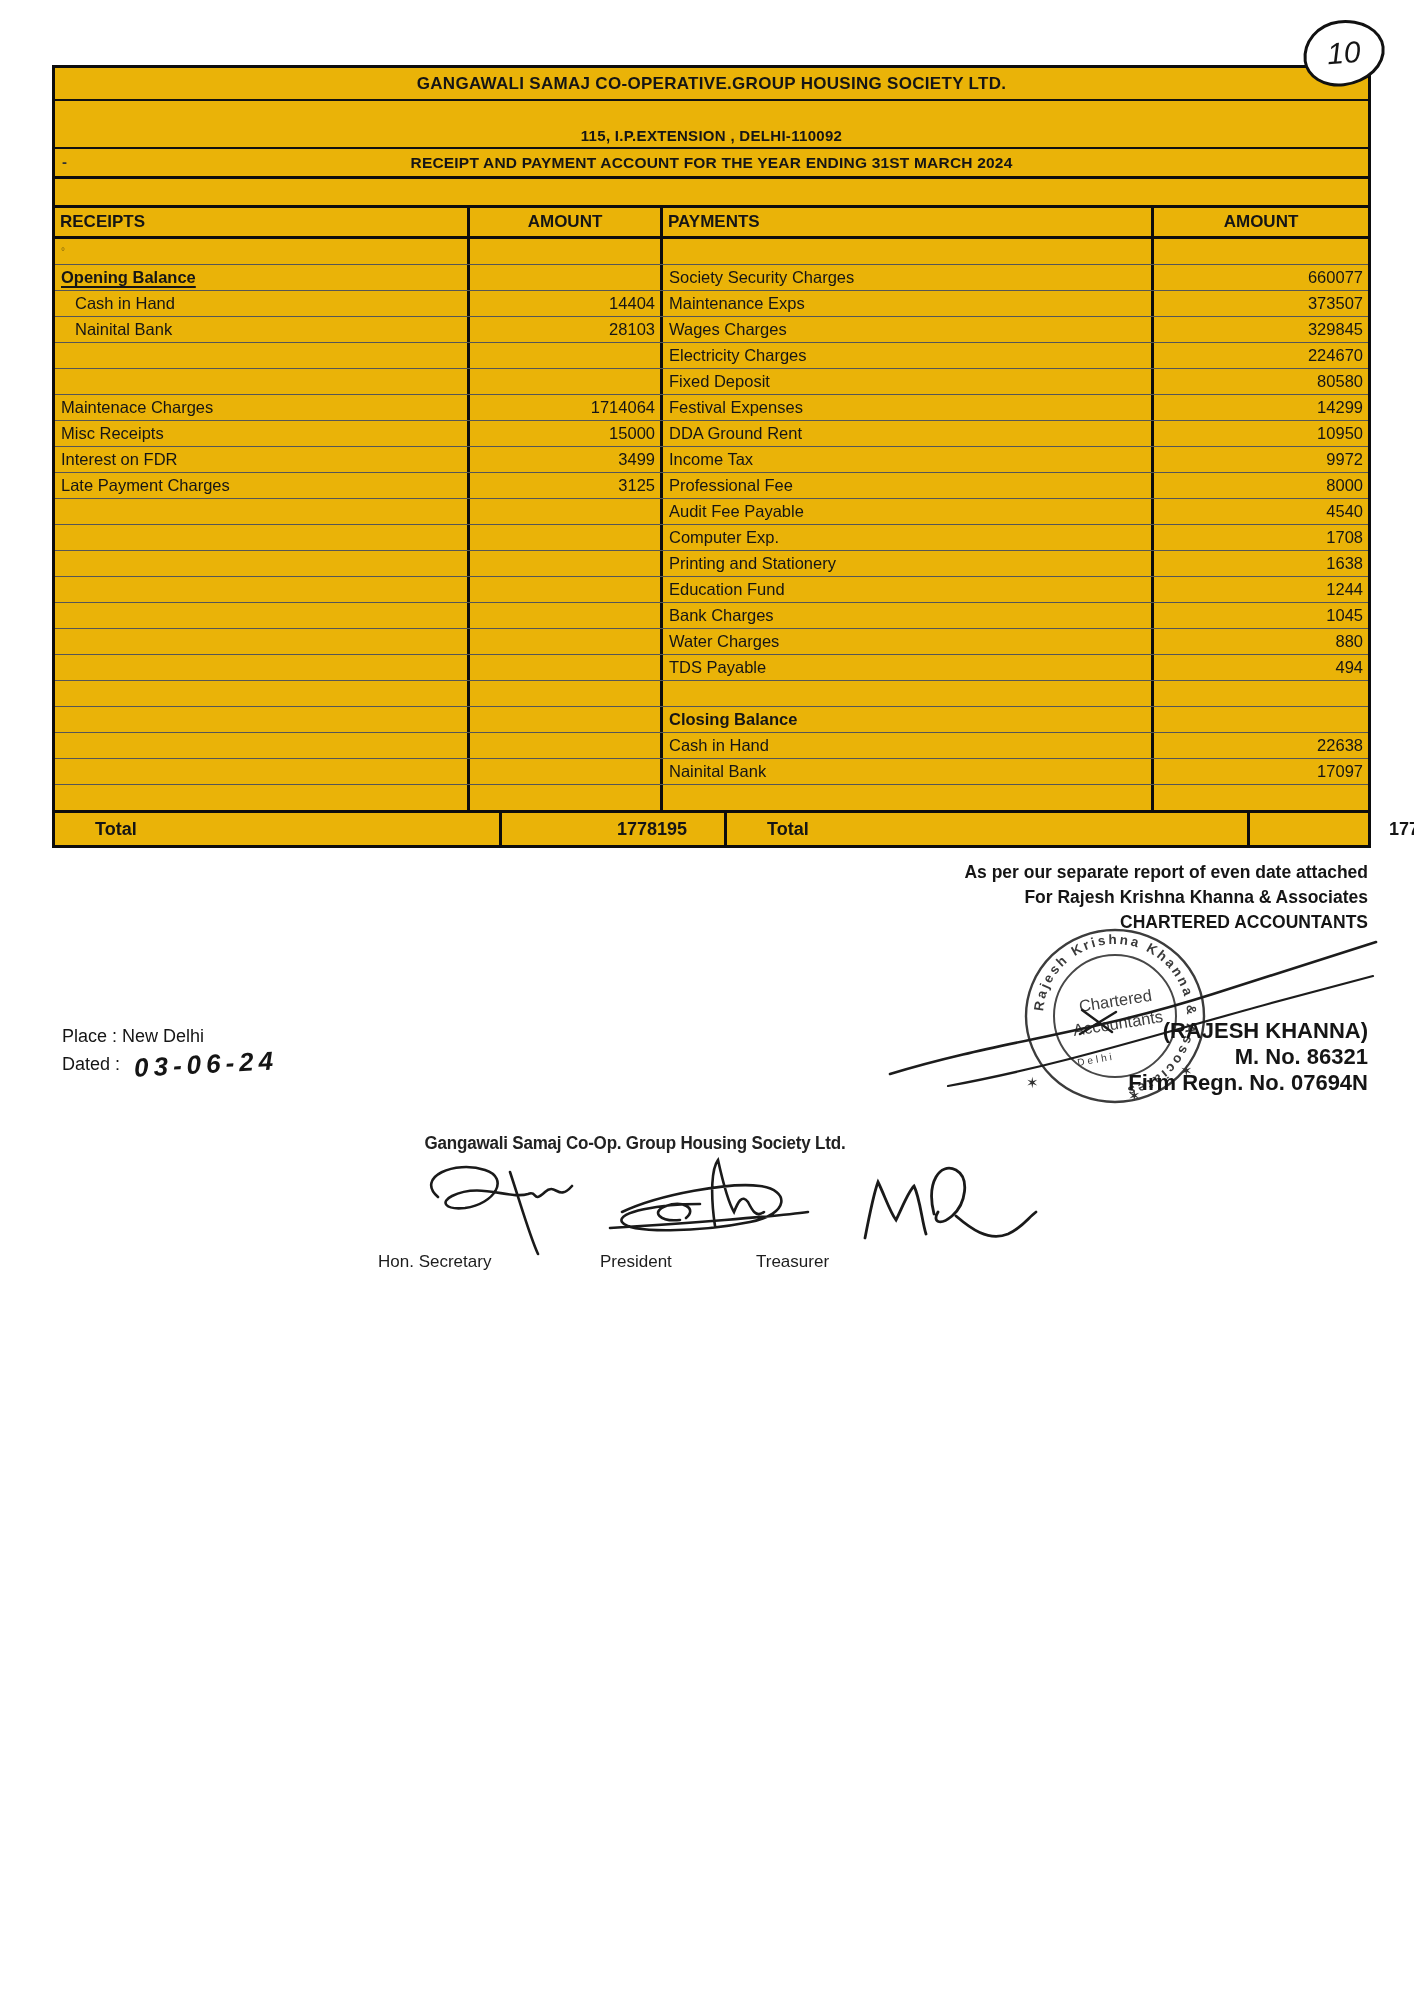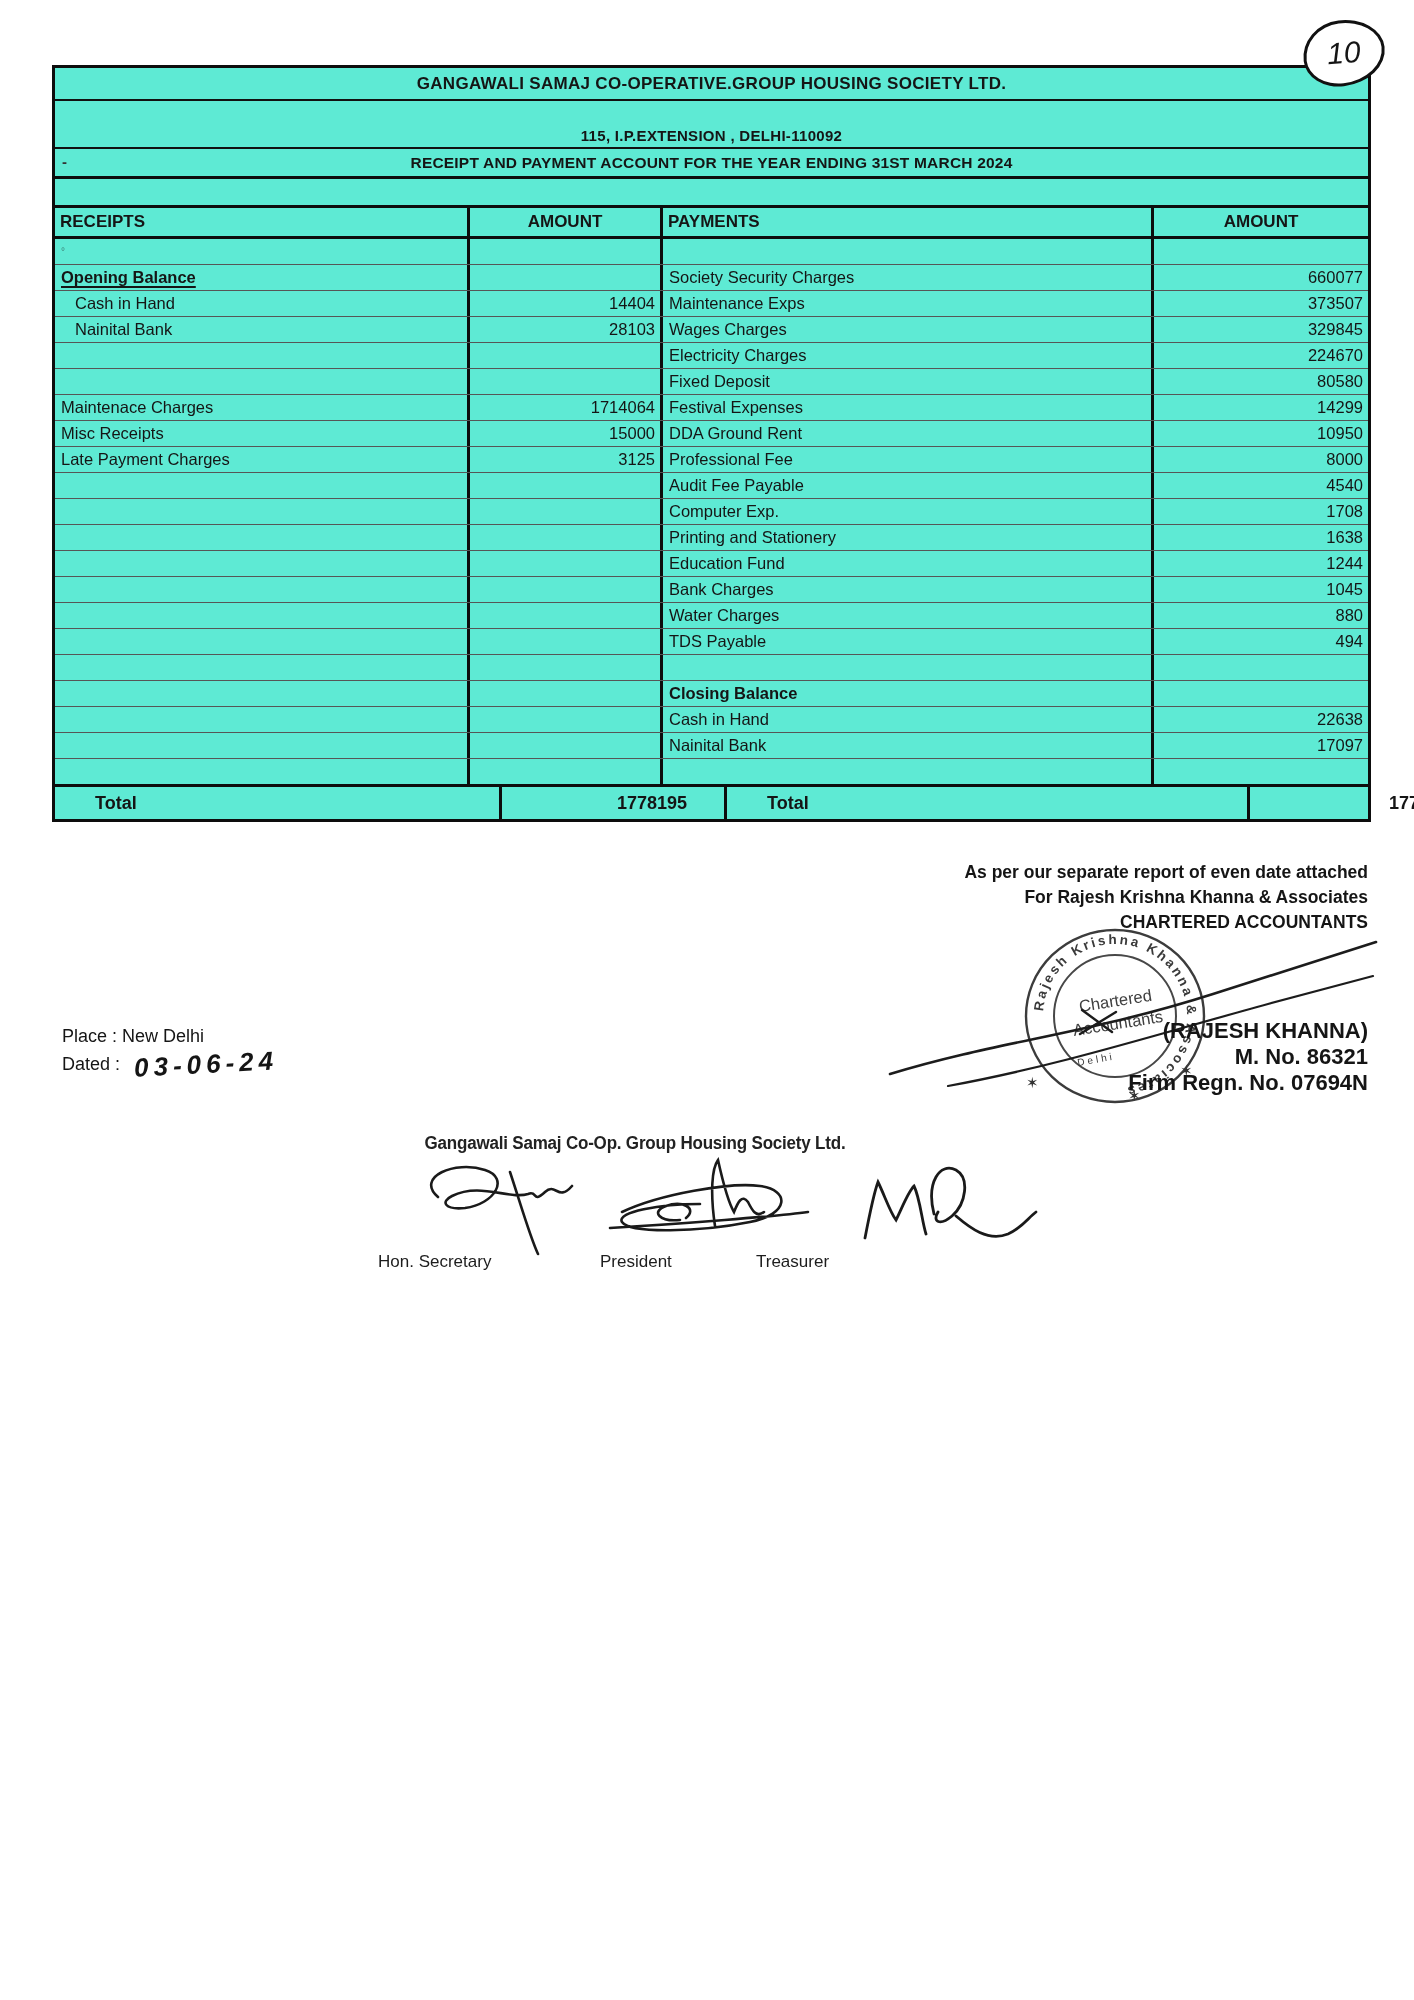--- a/index.html
+++ b/index.html
@@ -7,21 +7,21 @@
         font-family:"Liberation Sans", sans-serif;color:#151515;}
 
   
   .page-badge{position:absolute;left:1303px;top:20px;width:76px;height:60px;
       border:3px solid #111;border-radius:48% 52% 55% 45% / 55% 48% 52% 45%;
       transform:rotate(-7deg);display:flex;align-items:center;justify-content:center;
       background:#fff;z-index:5;}
   .page-badge span{font-style:italic;font-size:30px;font-weight:400;transform:rotate(3deg);}
 
   
-  .frame{position:absolute;left:52px;top:65px;width:1313px;border:3px solid #0d0d0d;background:#5eead4;}
+  .frame{position:absolute;left:52px;top:65px;width:1313px;border:3px solid #0d0d0d;background:#eab308;}
   .hdr-name{height:31px;border-bottom:2px solid #111;display:flex;align-items:center;justify-content:center;
       font-weight:700;font-size:17px;letter-spacing:.3px;}
   .hdr-addr{height:43px;border-bottom:2px solid #111;display:flex;align-items:flex-end;justify-content:center;
       font-weight:700;font-size:15px;padding-bottom:3px;letter-spacing:.3px;position:relative;}
   .hdr-title{height:27px;border-bottom:3px solid #0d0d0d;display:flex;align-items:center;justify-content:center;
       font-weight:700;font-size:15.5px;letter-spacing:.2px;position:relative;}
   .margin-dash{position:absolute;left:7px;top:4px;font-size:15px;color:#333;}
   .gapband{height:26px;border-bottom:3px solid #0d0d0d;}
 
   
@@ -132,20 +132,26 @@
           <div class="cell label c3 ">Festival Expenses</div>
           <div class="cell amount c4">14299</div>
         </div>
         <div class="trow">
           <div class="cell label ">Misc Receipts</div>
           <div class="cell amount c2">15000</div>
           <div class="cell label c3 ">DDA Ground Rent</div>
           <div class="cell amount c4">10950</div>
         </div>
         <div class="trow">
+          <div class="cell label ">Interest on FDR</div>
+          <div class="cell amount c2">3499</div>
+          <div class="cell label c3 ">Income Tax</div>
+          <div class="cell amount c4">9972</div>
+        </div>
+        <div class="trow">
           <div class="cell label ">Late Payment Charges</div>
           <div class="cell amount c2">3125</div>
           <div class="cell label c3 ">Professional Fee</div>
           <div class="cell amount c4">8000</div>
         </div>
         <div class="trow">
           <div class="cell label "></div>
           <div class="cell amount c2"></div>
           <div class="cell label c3 ">Audit Fee Payable</div>
           <div class="cell amount c4">4540</div>

